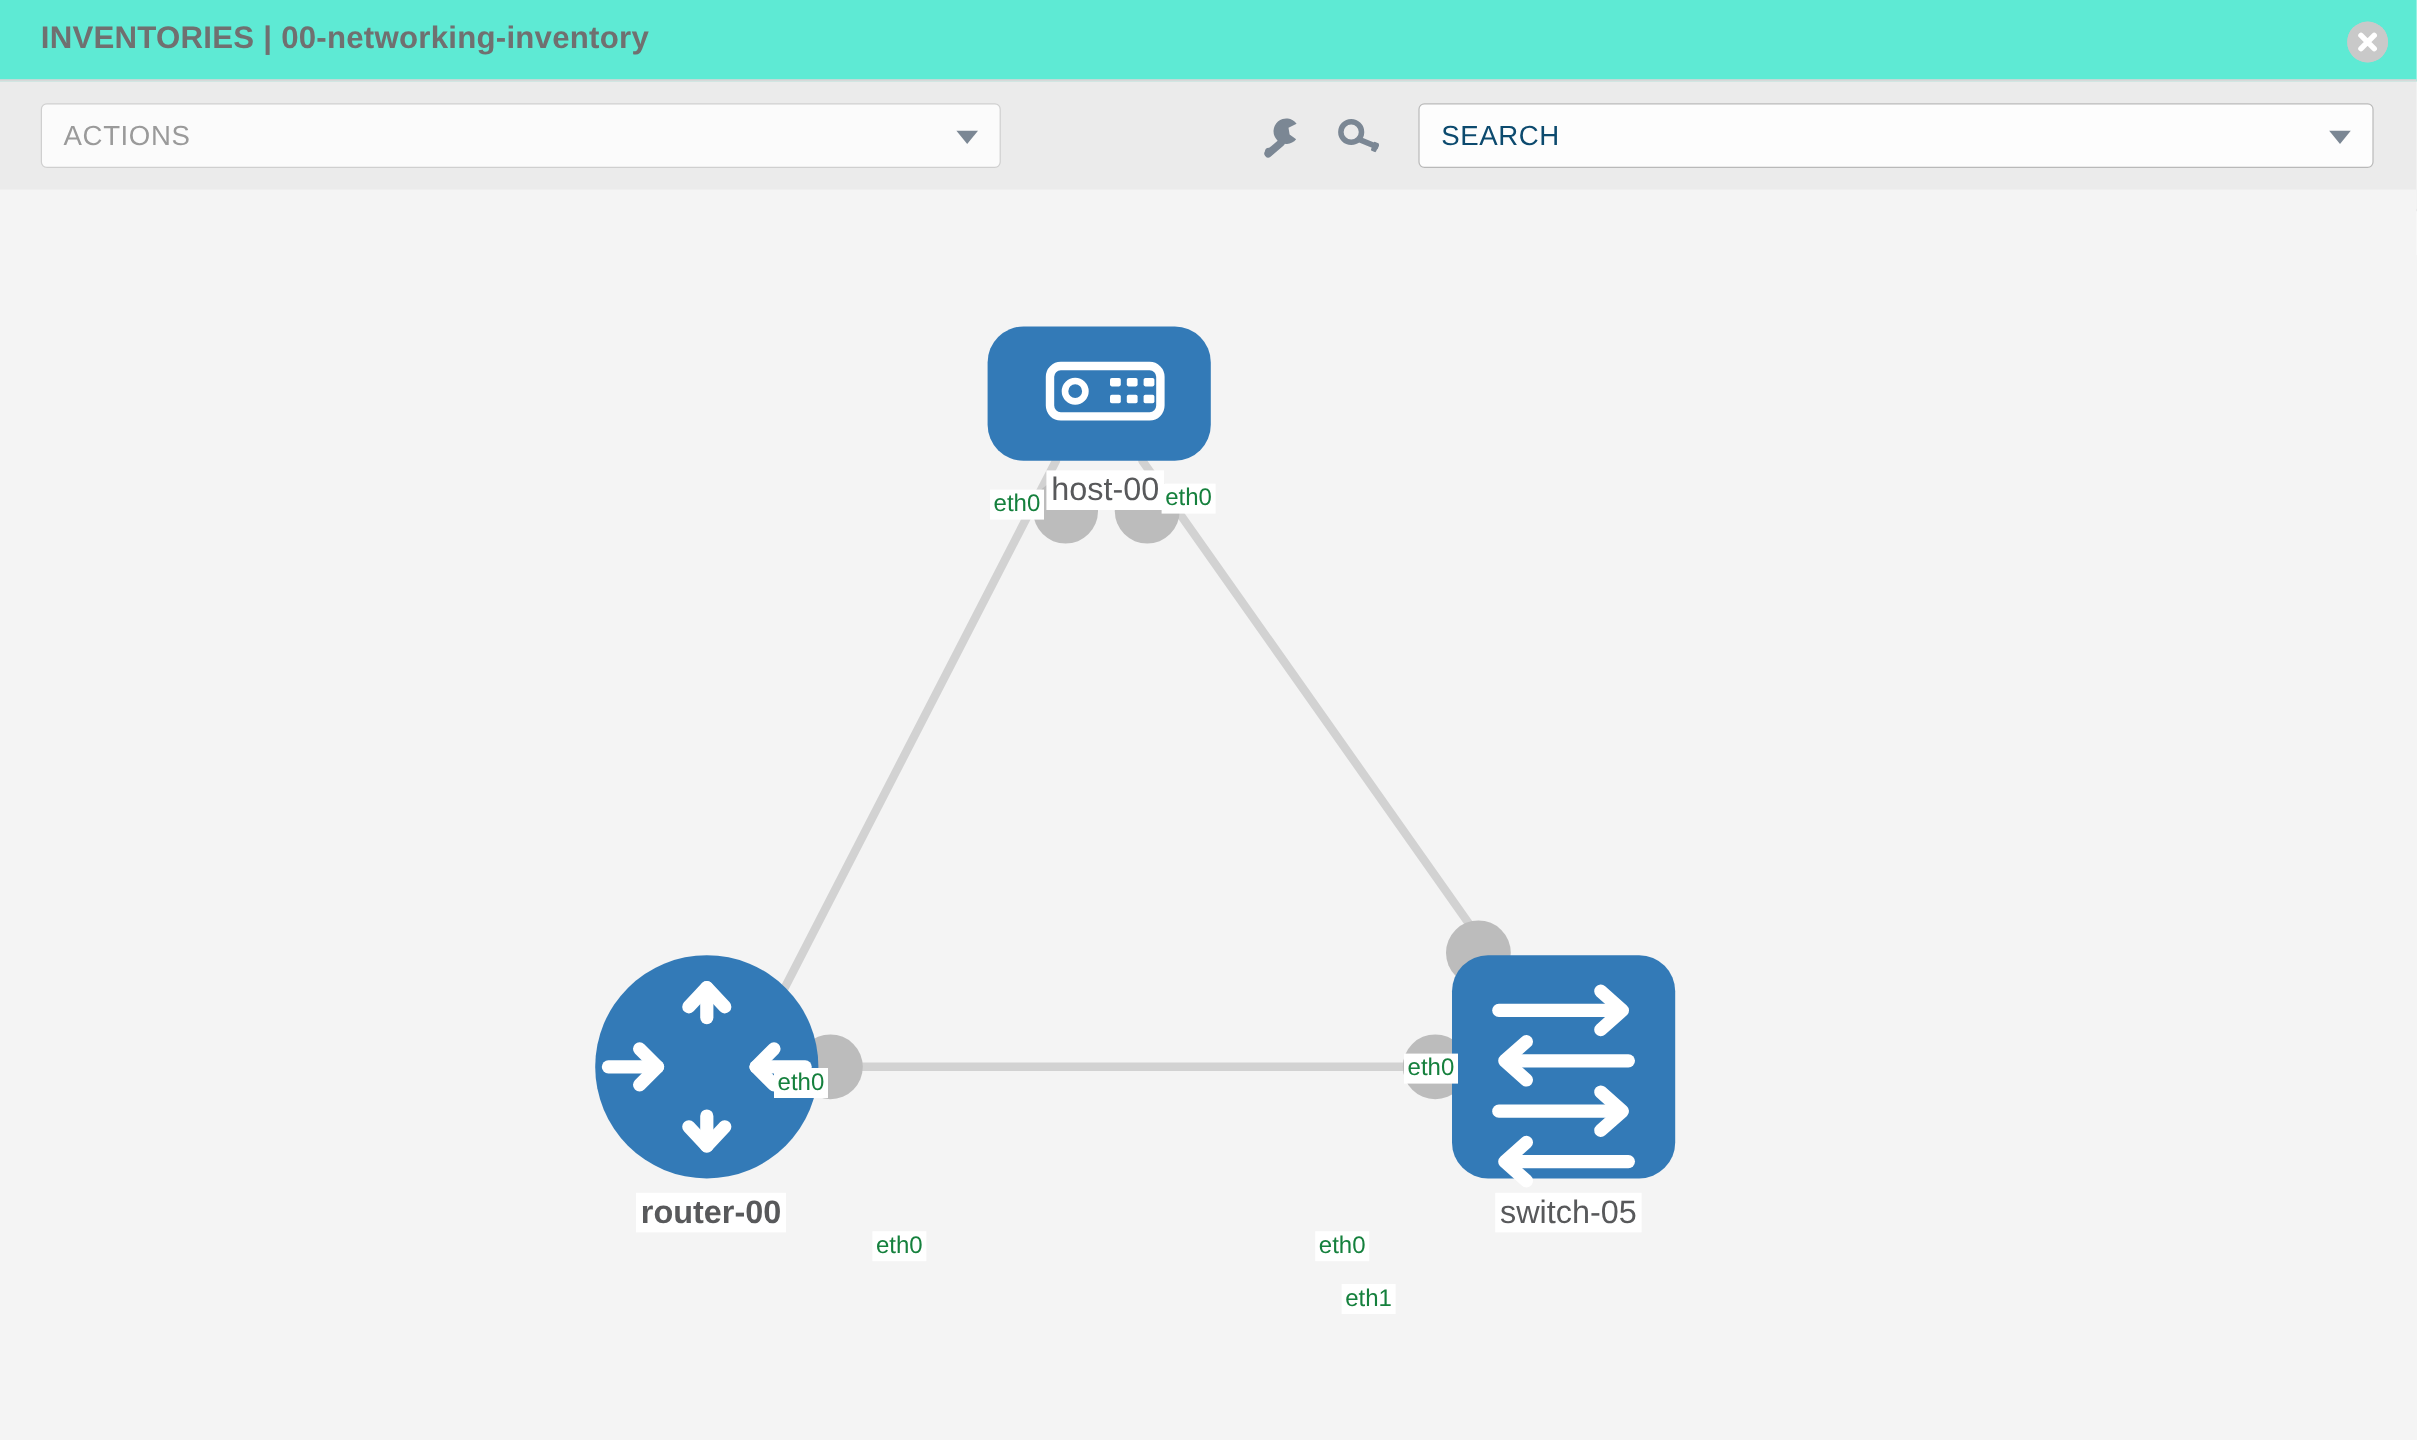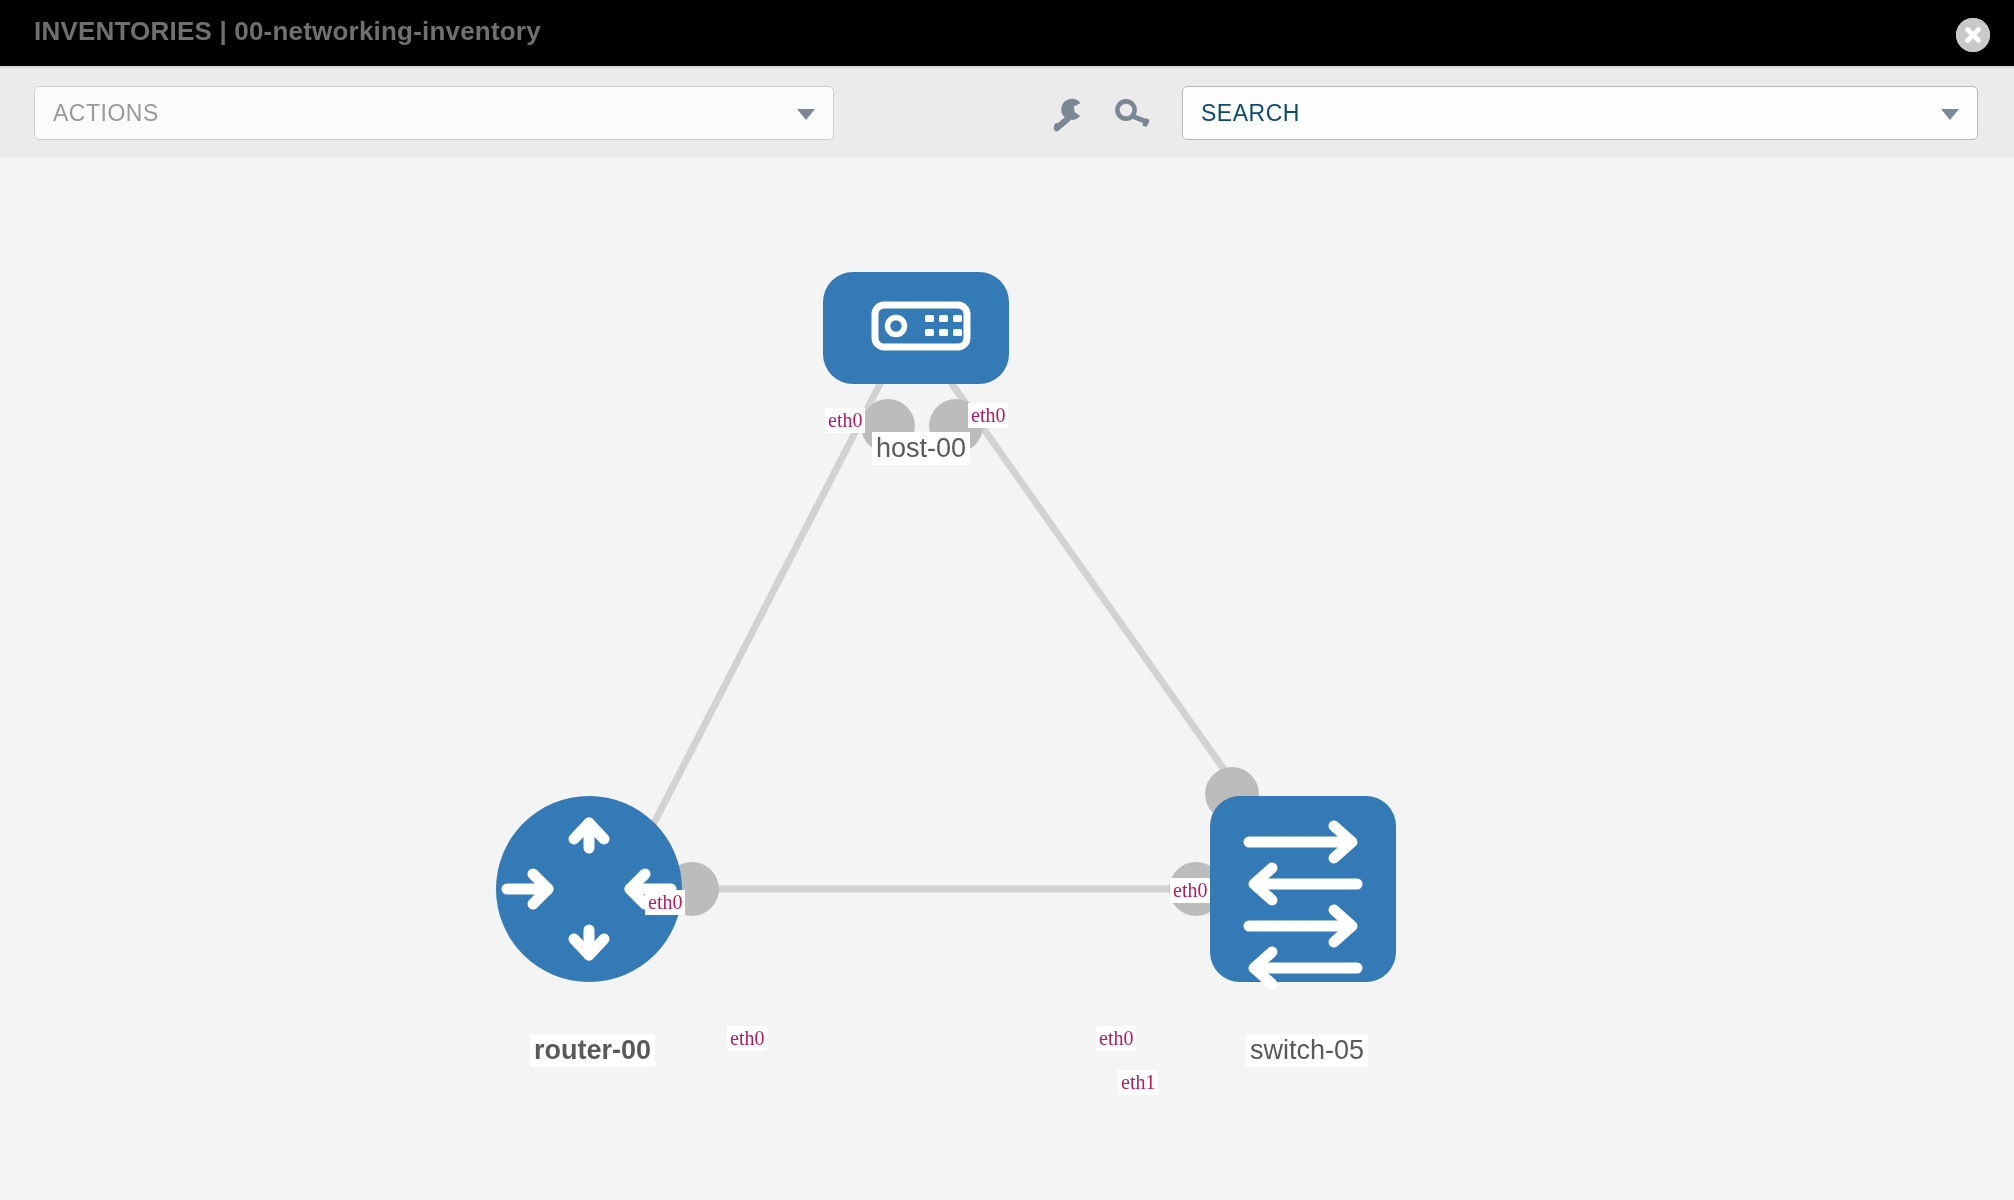--- a/index.html
+++ b/index.html
@@ -18,21 +18,21 @@
     height: 1200px;
     background: #ffffff;
   }
 
   
   .header {
     position: absolute;
     left: 0; top: 0;
     width: 2014px;
     height: 68px;
-    background: #000000;
+    background: #5eead4;
     border-bottom: 2px solid #d8d8d8;
     box-sizing: border-box;
     padding-left: 43px;
   }
   .header-title {
     position: absolute;
     left: 34px;
     top: 16px;
     font-size: 26px;
     font-weight: bold;
@@ -141,30 +141,29 @@
 
   
   .node-label {
     position: absolute;
     background: #ffffff;
     color: #58595b;
     font-size: 27px;
     padding: 1px 4px;
     white-space: nowrap;
     font-family: "Liberation Sans", sans-serif;
-    margin-top: 40px;
   }
   .link-label {
     position: absolute;
     background: #ffffff;
-    color: #be185d;
+    color: #15803d;
     font-size: 20px;
     padding: 1px 3px;
     white-space: nowrap;
-    font-family: Liberation Serif, serif;
+    font-family: Liberation Sans, sans-serif;
   }
 </style>
 </head>
 <body>
 
 <div id="app">
 
   <div class="header">
     <div class="header-title">INVENTORIES | 00-networking-inventory</div>
     <div class="close-button">

